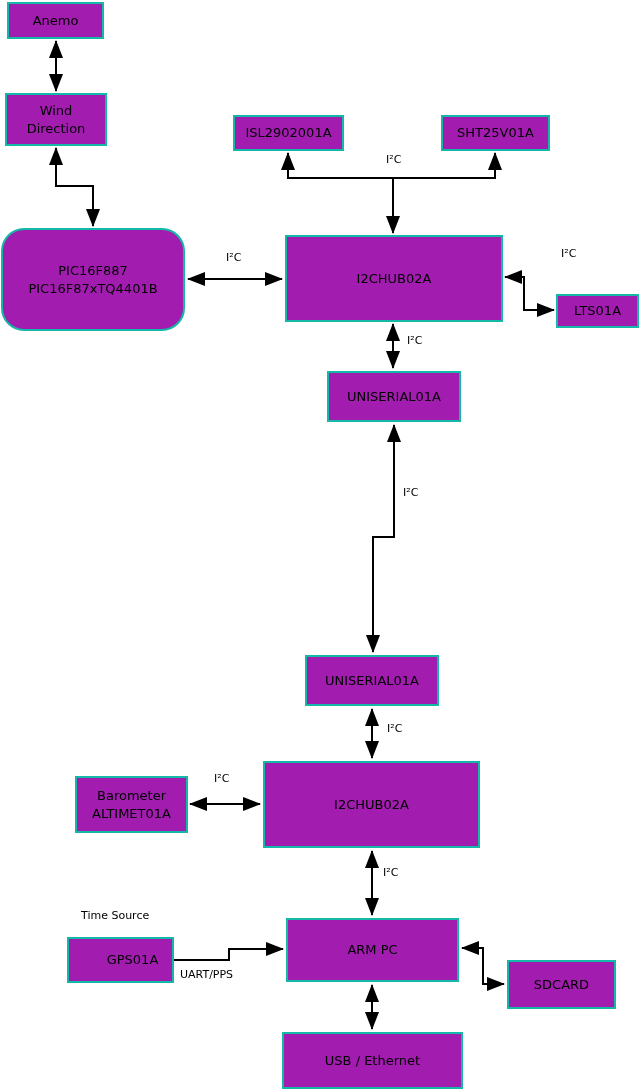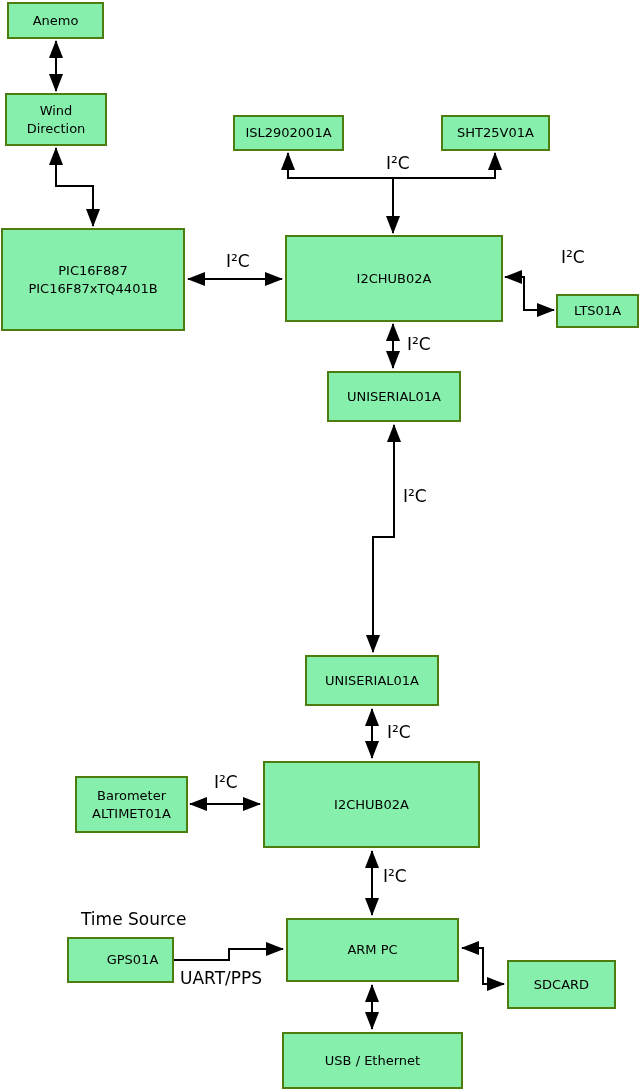--- a/index.html
+++ b/index.html
@@ -19,34 +19,34 @@
   }
   .wire {
     fill: none;
     stroke: #000000;
     stroke-width: 2;
     stroke-linejoin: miter;
   }
   .node {
     position: absolute;
     box-sizing: border-box;
-    background: #86efac;
-    border: 2px solid #4d7c0f;
+    background: #a21caf;
+    border: 2px solid #14b8a6;
     display: flex;
     flex-direction: column;
     align-items: center;
     justify-content: center;
     text-align: center;
     font-size: 13px;
     line-height: 1.35;
     white-space: nowrap;
   }
   .flabel {
     position: absolute;
-    font-size: 17px;
+    font-size: 11px;
     line-height: 1.2;
     white-space: nowrap;
   }
 </style>
 </head>
 <body>
 
 <div class="canvas">
 
   <svg class="wires" width="640" height="1089" viewBox="0 0 640 1089" xmlns="http://www.w3.org/2000/svg">
@@ -88,21 +88,21 @@
 
   <div class="node" style="left:7px; top:2px; width:97px; height:37px;">
     <span>Anemo</span>
   </div>
 
   <div class="node" style="left:5px; top:93px; width:102px; height:53px;">
     <span>Wind</span>
     <span>Direction</span>
   </div>
 
-  <div class="node" style="left:1px; top:228px; width:184px; height:103px;">
+  <div class="node" style="left:1px; top:228px; width:184px; height:103px;border-radius:23px;">
     <span>PIC16F887</span>
     <span>PIC16F87xTQ4401B</span>
   </div>
 
   <div class="node" style="left:233px; top:115px; width:111px; height:36px;justify-content:center;">
     <span>ISL2902001A</span>
   </div>
 
   <div class="node" style="left:441px; top:115px; width:109px; height:36px;">
     <span>SHT25V01A</span>

